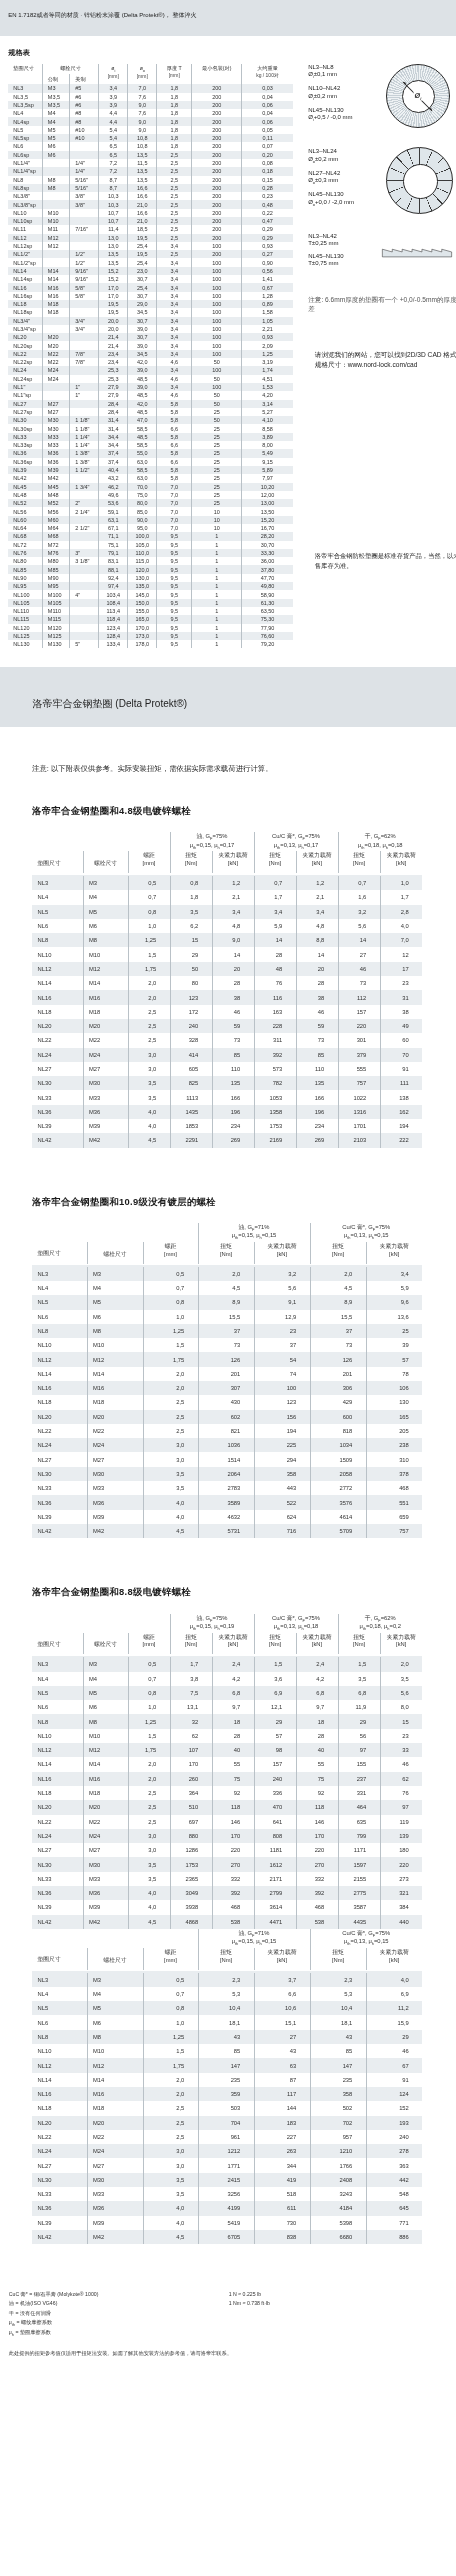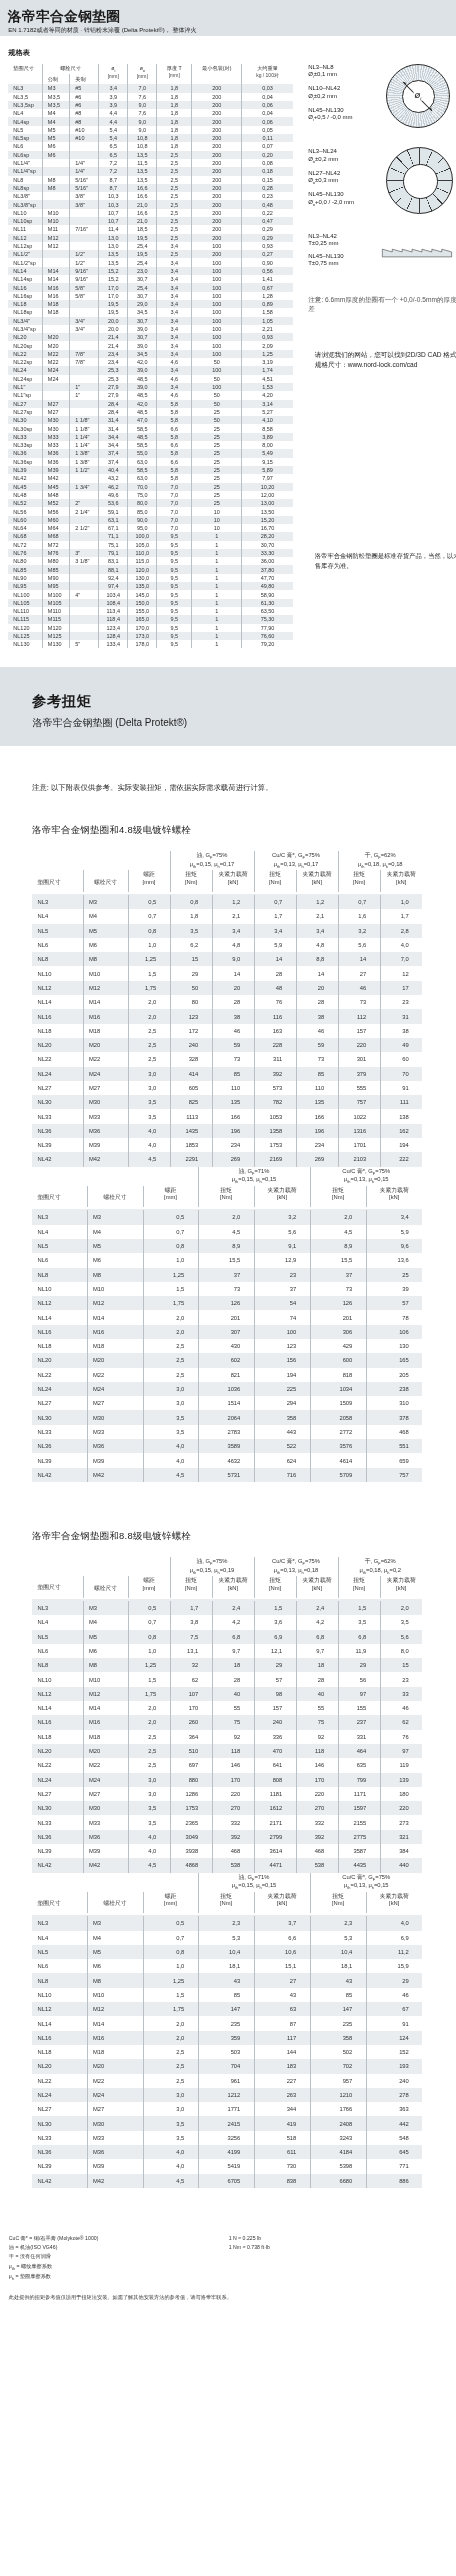--- a/index.html
+++ b/index.html
@@ -9,21 +9,21 @@
   
   .band{background:#dde2e6;}
   .band1{padding:8.8px 8.8px 7.7px 7.7px;height:36px;box-sizing:border-box;}
   .band1 h1{margin:0;font-size:13.8px;line-height:1.1;font-weight:bold;color:#1c1c1c;letter-spacing:0.3px;}
   .band1 p{margin:2.2px 0 0 0.6px;font-size:6px;color:#222;}
   .band2{margin-top:18.7px;padding:25px 0 16.5px 32px;}
   .band2 h1{margin:0;font-size:14.3px;font-weight:bold;color:#1c1c1c;letter-spacing:0.6px;}
   .band2 p{margin:4.4px 0 0 0.6px;font-size:10px;color:#222;}
 
   h2.sec{font-size:7.2px;font-weight:bold;color:#1c1c1c;margin:12px 0 5.5px 8.3px;}
-  h3.tbl-title{font-size:9.4px;font-weight:normal;color:#1c1c1c;margin:48px 0 14.3px 32px;letter-spacing:0.3px;}
+  h3.tbl-title{font-size:9.4px;font-weight:bold;color:#1c1c1c;margin:48px 0 14.3px 32px;letter-spacing:0.3px;}
   h3.tbl-title.first{margin-top:31px;}
 
   
   .spec-flex{display:flex;align-items:flex-start;padding-left:8.3px;}
   .spec-side{width:160px;margin-left:15.4px;display:flex;flex-direction:column;font-size:6px;}
 
   
   table{border-collapse:collapse;}
   .spec-table{width:284px;font-size:5.5px;table-layout:fixed;}
   .spec-table th{font-weight:normal;color:#333;vertical-align:top;padding:1.7px 1.1px;font-size:5.2px;}
@@ -86,21 +86,20 @@
   .foot-left div,.foot-right div{margin-bottom:2.2px;line-height:1.35;}
   .foot-right{width:182px;}
   .foot-note{margin-top:10px;width:385px;line-height:1.5;color:#333;}
 </style>
 </head>
 <body>
 
 <div class="page">
 
   <header class="band band1">
-    <h1>洛帝牢合金钢垫圈</h1>
     <p>EN 1.7182或者等同的材质 · 锌铝粉末涂覆 (Delta Protekt®)， 整体淬火</p>
   </header>
 
   <section>
     <h2 class="sec">规格表</h2>
     <div class="spec-flex">
       <table class="spec-table" id="spec-table">
           <thead>
             <tr>
               <th rowspan="2" class="l">垫圈尺寸</th>
@@ -850,21 +849,20 @@
           </div>
         <p class="side-note">注意: 6.6mm厚度的垫圈有一个 +0,0/-0.5mm的厚度公差</p>
         <p class="cad-note">请浏览我们的网站，您可以找到2D/3D CAD 格式的规格尺寸：www.nord-lock.com/cad</p>
         <p class="stock-note">洛帝牢合金钢防松垫圈是标准存货产品，当然，以未出售库存为准。</p>
       </aside>
     </div>
   </section>
 
   <section>
     <div class="band band2">
-      <h1>参考扭矩</h1>
       <p>洛帝牢合金钢垫圈 (Delta Protekt®)</p>
     </div>
     <p class="note-line">注意: 以下附表仅供参考。实际安装扭矩，需依据实际需求载荷进行计算。</p>
     <div id="torque-tables">
         <h3 class="tbl-title first">洛帝牢合金钢垫圈和4.8级电镀锌螺栓</h3>
         <table class="tq">
           <colgroup>
             <col style="width:51px">
             <col style="width:45px">
             <col style="width:42px">
@@ -1101,20 +1099,21 @@
               <td class="num vl">4,5</td>
               <td class="num vl">2291</td>
               <td class="num vl">269</td>
               <td class="num vl">2169</td>
               <td class="num vl">269</td>
               <td class="num vl">2103</td>
               <td class="num vl">222</td>
             </tr>
           </tbody>
         </table>
+        <h3 class="tbl-title">洛帝牢合金钢垫圈和10.9级没有镀层的螺栓</h3>
         <table class="tq">
           <colgroup>
             <col style="width:55px">
             <col style="width:56px">
             <col style="width:55px">
             <col style="width:56px">
             <col style="width:56px">
             <col style="width:56px">
             <col style="width:56px">
           </colgroup>

